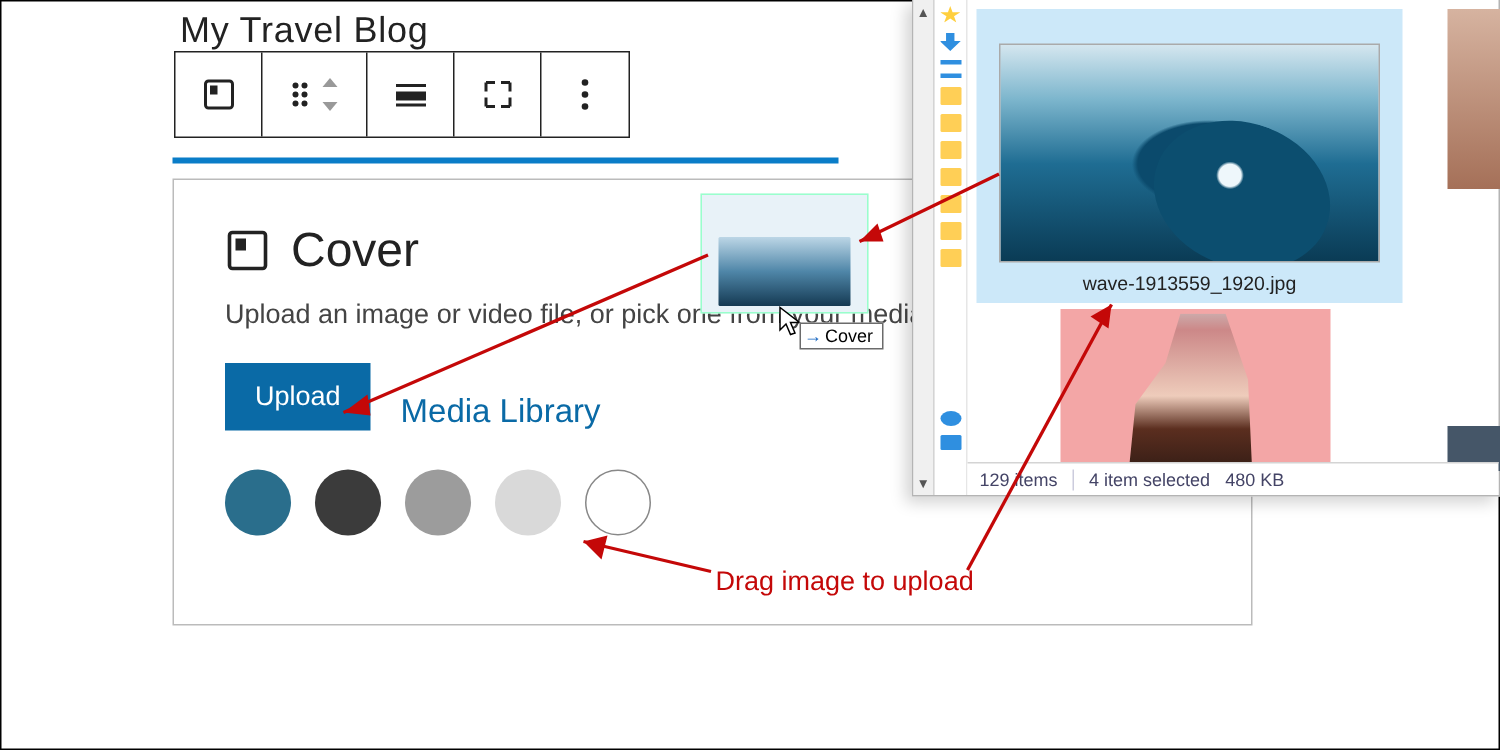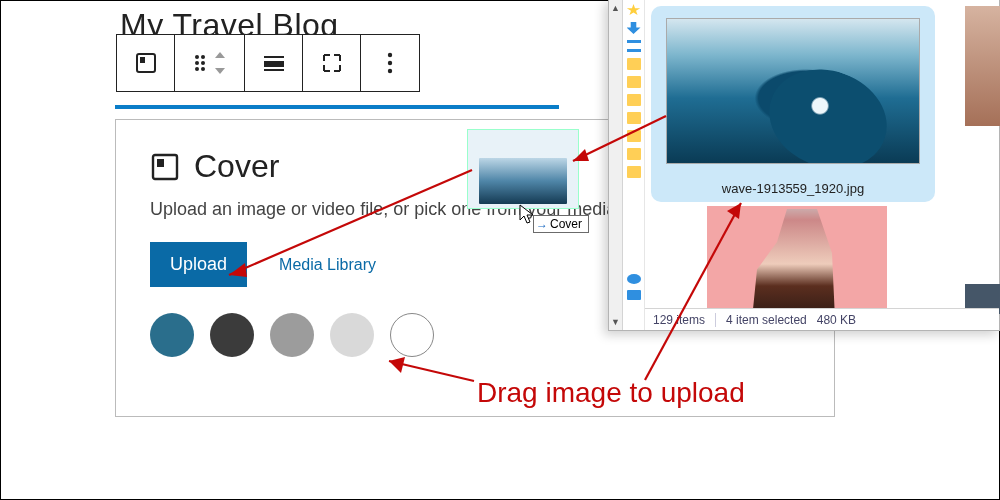--- a/index.html
+++ b/index.html
@@ -1,34 +1,34 @@
 <!DOCTYPE html>
 <html><head>
 <meta charset="utf-8">
 <style>
   * { box-sizing: border-box; margin: 0; padding: 0; }
   body { font-family: -apple-system, BlinkMacSystemFont, "Segoe UI", Arial, sans-serif; background: #fff; width: 1000px; height: 500px; position: relative; overflow: hidden; }
   .canvas { position: absolute; inset: 0; border: 1px solid #000; }
 
-  .page-title { position: absolute; left: 119px; top: 6px; font-size: 32px; font-weight: 400; color: #222; letter-spacing: .5px; }
+  .page-title { position: absolute; left: 119px; top: 6px; font-size: 24px; font-weight: 400; color: #222; letter-spacing: .5px; }
 
   .toolbar { position: absolute; left: 115px; top: 33px; display: flex; border: 1px solid #222; background: #fff; height: 58px; }
   .tb-btn { width: 58px; height: 56px; border-right: 1px solid #222; display: flex; align-items: center; justify-content: center; }
   .tb-btn:last-child { border-right: none; }
   .tb-stack { width: 70px; display: flex; align-items: center; justify-content: center; gap: 6px; border-right: 1px solid #222; }
 
   .accent-line { position: absolute; left: 114px; top: 104px; width: 444px; height: 4px; background: #0a7dc8; }
 
   .cover-block { position: absolute; left: 114px; top: 118px; width: 720px; height: 298px; border: 1px solid #bbb; padding: 28px 34px; }
   .cover-head { display: flex; align-items: center; gap: 14px; margin-bottom: 14px; }
   .cover-title { font-size: 32px; font-weight: 400; color: #222; }
   .cover-desc { font-size: 18px; color: #444; margin-bottom: 22px; }
-  .btn-row { display: flex; align-items: center; gap: 32px; margin-bottom: 26px; }
+  .btn-row { display: flex; align-items: flex-end; gap: 20px; margin-bottom: 26px; }
   .btn-primary { background: #0a6aa6; color: #fff; border: none; padding: 12px 20px; font-size: 18px; cursor: pointer; }
-  .btn-link { color: #0a6aa6; font-size: 16px; cursor: pointer; }
+  .btn-link { color: #0a6aa6; font-size: 22px; cursor: pointer; }
   .swatches { display: flex; gap: 16px; }
   .swatch { width: 44px; height: 44px; border-radius: 50%; cursor: pointer; }
   .swatch.outline { border: 1px solid #888; }
 
   
   .drag-preview { position: absolute; left: 466px; top: 128px; width: 112px; height: 80px; background: #e8f2f8; border: 1px solid #9fc; display: flex; align-items: flex-end; justify-content: center; padding-bottom: 4px; }
   .drag-thumb { width: 88px; height: 46px; background: linear-gradient(180deg,#bcd6e6 0%, #4f86a8 50%, #153a53 100%); border-radius: 1px; }
   .cursor { position: absolute; left: 518px; top: 203px; }
   .move-badge { position: absolute; left: 532px; top: 214px; background: #fff; border: 1px solid #6b6b6b; font-size: 12px; padding: 1px 6px 1px 2px; display: flex; align-items: center; gap: 2px; }
   .move-arrow { color: #1565c0; font-weight: bold; font-size: 12px; }
@@ -40,38 +40,38 @@
   .ex-scroll .dn { position: absolute; bottom: 0; left: 0; width: 100%; height: 16px; display:flex; align-items:center; justify-content:center; font-size:9px; color:#555; }
   .ex-side { width: 22px; background: #fff; border-right: 1px solid #e6e6e6; padding-top: 4px; display: flex; flex-direction: column; align-items:center; gap:6px; }
   .side-ico { width: 14px; height: 12px; }
   .star { background:#ffcf3e; clip-path: polygon(50% 0,61% 35%,98% 35%,68% 57%,79% 91%,50% 70%,21% 91%,32% 57%,2% 35%,39% 35%); }
   .dl { background:#2f8fe0; clip-path: polygon(30% 0,70% 0,70% 45%,100% 45%,50% 100%,0 45%,30% 45%); }
   .bars { background:#2f8fe0; height:12px; border-top:3px solid #2f8fe0; border-bottom:3px solid #2f8fe0; background:#fff; }
   .folder { background:#ffcf56; border-radius:1px; }
   .cloud { background:#2f8fe0; border-radius:50%; height:10px; }
   .monitor { background:#2f8fe0; border-radius:1px; height:10px; }
   .ex-body { flex: 1; position: relative; padding: 8px 6px 4px 6px; }
-  .thumb-sel { position: absolute; left: 6px; top: 6px; width: 284px; height: 196px; background: #cce8f9; display:flex; flex-direction:column; align-items:center; justify-content:space-between; padding:12px 10px 6px 10px;border-radius:10px; }
+  .thumb-sel { position: absolute; left: 6px; top: 6px; width: 284px; height: 196px; background: #cce8f9; display:flex; flex-direction:column; align-items:center; justify-content:flex-end; padding:12px 10px 6px 10px; }
   .wave { width: 254px; height: 146px; border:1px solid #aaa; background:
      radial-gradient(circle at 60% 65%, #fff 0 6%, transparent 7%),
      radial-gradient(ellipse at 55% 55%, #0b4a6c 0 24%, transparent 26%),
      linear-gradient(180deg,#d4e6ef 0%, #7db6cd 25%, #1f6d93 55%, #0a3b55 100%);
      position:relative; overflow:hidden; }
   .wave::after{content:"";position:absolute;left:40%;top:36%;width:120px;height:96px;border-radius:50%;background:radial-gradient(circle at 40% 40%,#eef7fb 0 8%,transparent 10%), #0c4e6f; transform:rotate(20deg);}
   .thumb-label { font-size: 13px; color:#222; margin-top:6px; }
   .thumb2 { position:absolute; left:62px; top:206px; width:180px; height:116px; background:#f3a6a6; display:flex; align-items:center; justify-content:center; overflow:hidden; }
   .woman { width:100px;height:110px;background:linear-gradient(180deg,#caa 0,#c88 10%, #ecb 50%, #5b2e1f 70%, #2e1a14 100%); clip-path: polygon(40% 0,70% 0,85% 40%,88% 100%,5% 100%,10% 55%,30% 30%);}
   .thumb-cut { position:absolute; right:-6px; top:6px; width:40px; height:120px; background:linear-gradient(180deg,#d6b3a0,#a57058); }
   .thumb-cut2 { position:absolute; right:-6px; top:284px; width:40px; height:30px; background:#455668; }
   .ex-status { position:absolute; left:0; bottom:0; width:100%; height:22px; border-top:1px solid #d4d4d4; background:#fff; font-size:12px; color:#446; display:flex; align-items:center; padding:0 8px; gap:10px; }
   .ex-status .sep { width:1px; height:14px; background:#ccd; }
 
   
   .arrow { position:absolute; }
-  .ann { position:absolute; color:#c40808; font-size:28px; white-space:nowrap; }
+  .ann { position:absolute; color:#c40808; font-size:18px; white-space:nowrap; }
 
   .hint-arrow svg line, .hint-arrow svg path { stroke:#c40808; stroke-width:2.2; fill:none; }
   .hint-arrow svg polygon { fill:#c40808; }
 </style>
 </head>
 <body>
 
 <div class="canvas">
 
   <div class="page-title">My Travel Blog</div>

